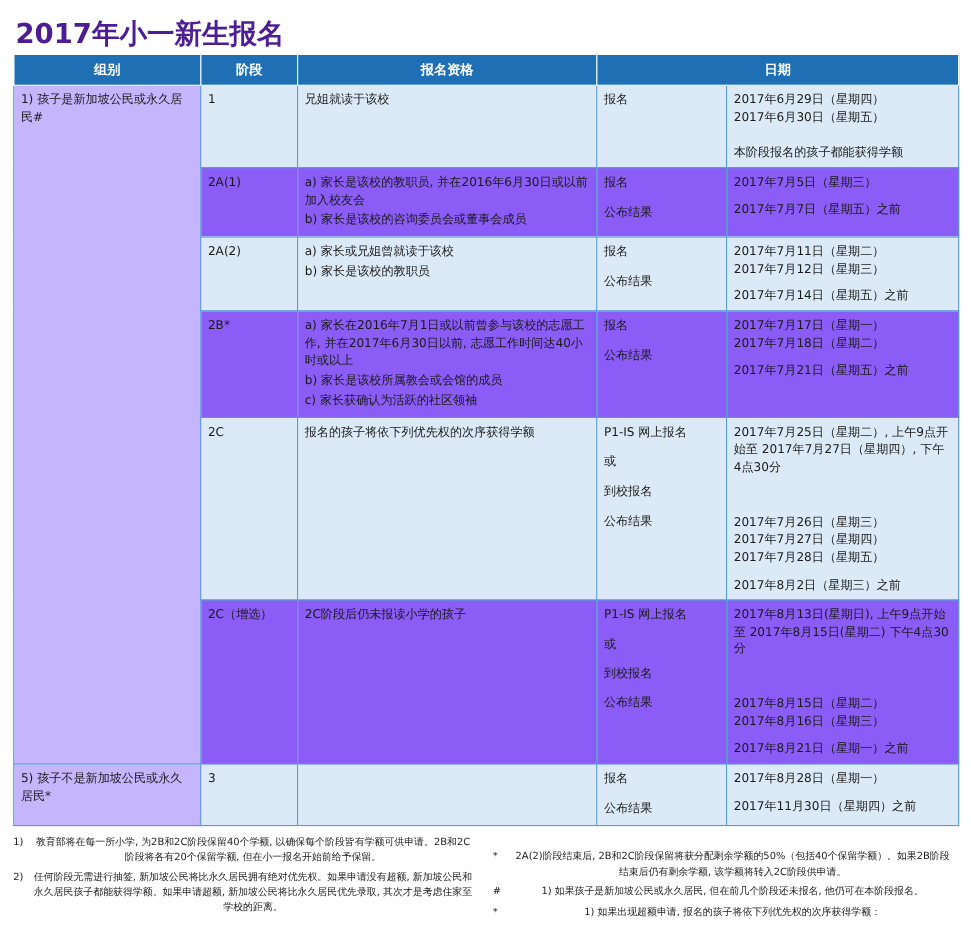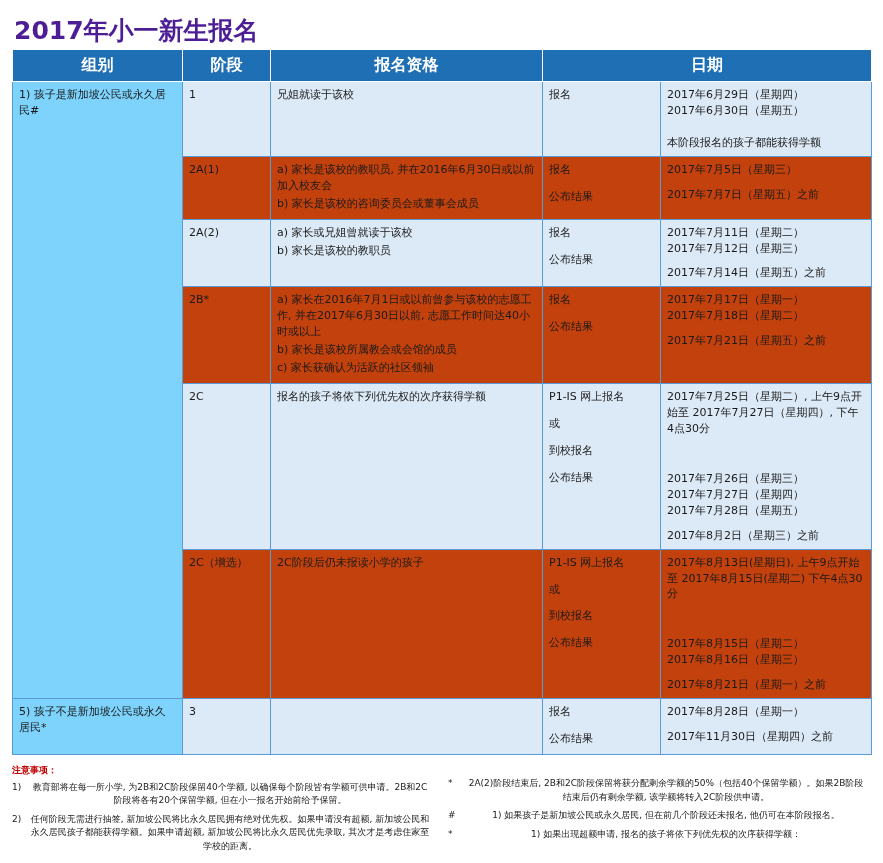--- a/index.html
+++ b/index.html
@@ -31,45 +31,45 @@
   }
 
   table.main {
     border-collapse: collapse;
     width: 859px;
     table-layout: fixed;
   }
   table.main th {
     background: #1f6fb5;
     color: #ffffff;
-    font-size: 16px;
+    font-size: 12px;
     font-weight: bold;
     padding: 5px 4px;
     border: 1px solid #ffffff;
     text-align: center;
   }
   table.main td {
     border: 1px solid #5b9bd5;
     vertical-align: top;
     padding: 5px 6px;
     font-size: 11px;
     line-height: 1.45;
   }
   .col-group { width: 170px; }
   .col-stage { width: 88px; }
   .col-elig  { width: 272px; }
   .col-apply { width: 118px; }
   .col-date  { width: 211px; }
 
   td.group-cell {
-    background: #7dd3fc;
+    background: #c4b5fd;
     border: 1px solid #d8a878;
   }
   td.cell-light { background: #dceaf7; }
-  td.cell-pale  { background: #c2410c; }
+  td.cell-pale  { background: #8b5cf6; }
 
   .blk { margin-bottom: 2px; }
   .spacer { height: 9px; }
 
   
   .notes {
     margin-top: 9px;
     display: flex;
     gap: 18px;
     font-size: 9px;
@@ -274,21 +274,20 @@
             <div>
               <div>2017年11月30日（星期四）之前</div>
             </div>
           </td>
         </tr>
       </tbody>
   </table>
 
   <div class="notes">
     <div class="notes-col">
-      <div class="notes-title">注意事项：</div>
       <div id="notes-left">
           <div class="note-row">
             <div class="note-mk">1)</div>
             <div class="note-bd">教育部将在每一所小学, 为2B和2C阶段保留40个学额, 以确保每个阶段皆有学额可供申请。2B和2C阶段将各有20个保留学额, 但在小一报名开始前给予保留。</div>
           </div>
           <div class="note-row">
             <div class="note-mk">2)</div>
             <div class="note-bd">任何阶段无需进行抽签, 新加坡公民将比永久居民拥有绝对优先权。如果申请没有超额, 新加坡公民和永久居民孩子都能获得学额。如果申请超额, 新加坡公民将比永久居民优先录取, 其次才是考虑住家至学校的距离。</div>
           </div>
         </div>

